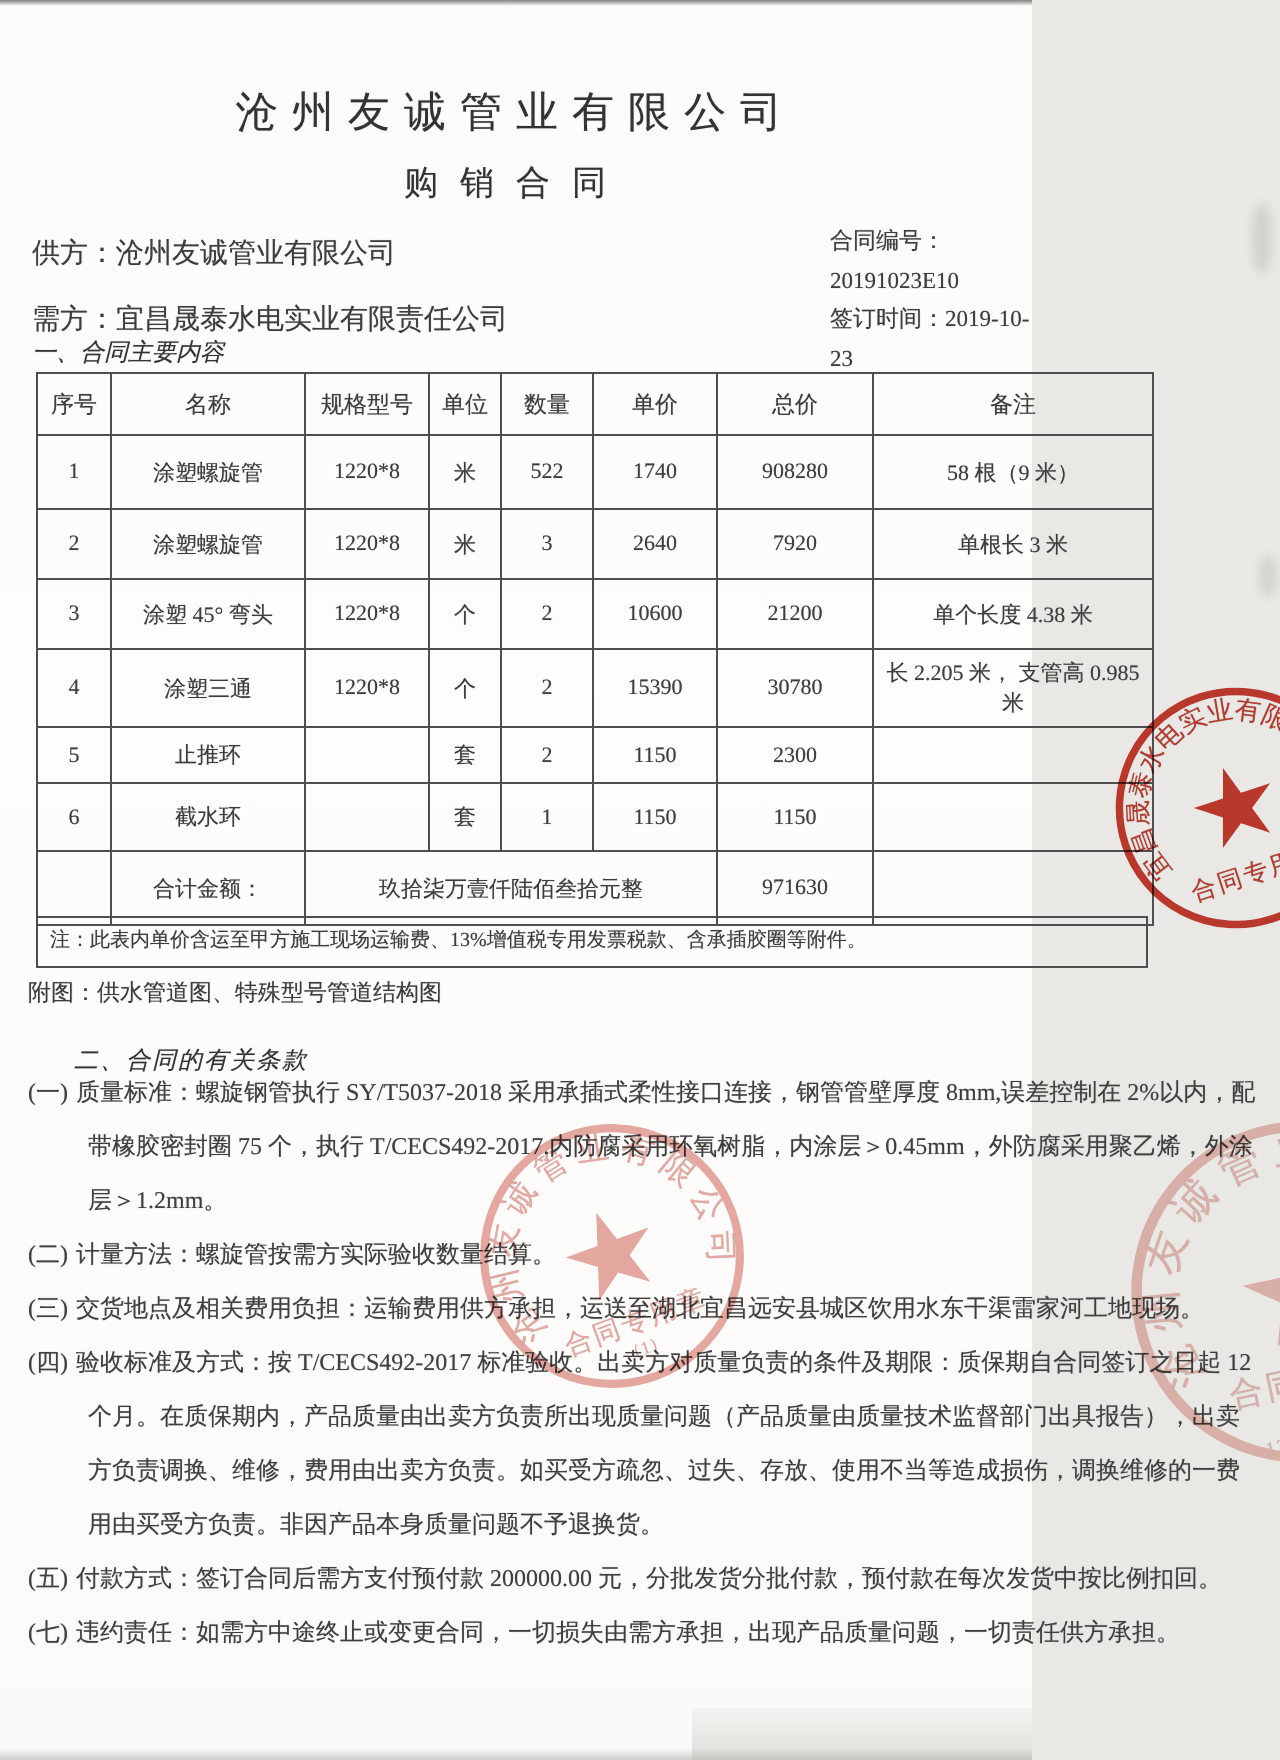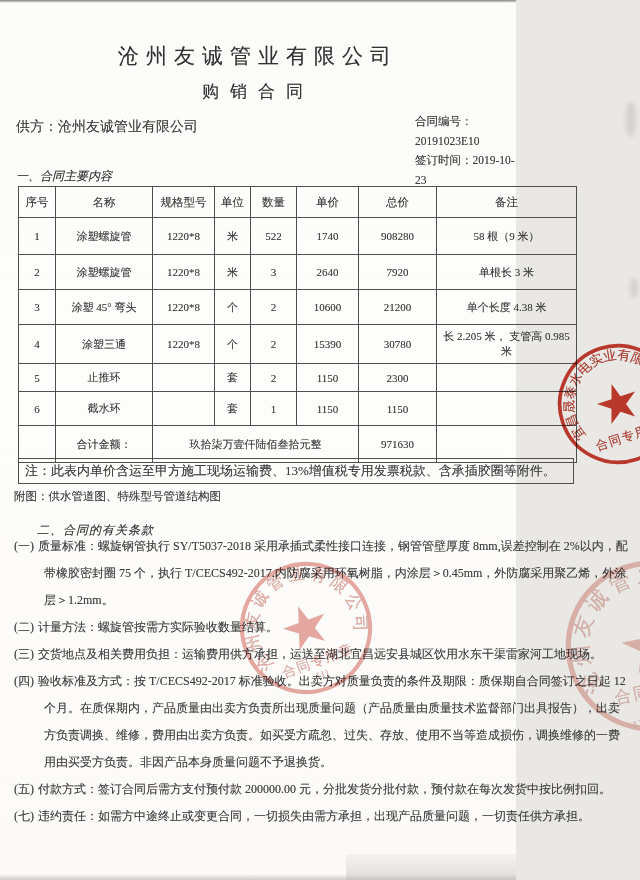--- a/index.html
+++ b/index.html
@@ -43,21 +43,21 @@
   table.items th,table.items td{
     border:1px solid #4f4f4f;text-align:center;vertical-align:middle;
     padding:1px 2px;font-weight:normal;overflow:hidden;
   }
   table.items th{height:28px;font-size:11.5px;}
   tr.r1 td{height:34px;} tr.r2 td{height:32px;} tr.r3 td{height:32px;}
   tr.r4 td{height:36px;} tr.r5 td{height:25px;} tr.r6 td{height:31px;}
   tr.rt td{height:34px;}
   .note-box{
     position:absolute;top:458px;left:18px;width:548px;height:24px;
-    border:1px solid #4f4f4f;font-size:13px;line-height:24px;
+    border:1px solid #4f4f4f;font-size:10px;line-height:24px;
     padding-left:6px;white-space:nowrap;overflow:hidden;
   }
   .attach{top:489px;left:14px;font-size:11.5px;}
 
   .clauses{position:absolute;top:533px;left:14px;width:614px;
     font-size:12px;line-height:27px;color:#3f3f3f;}
   .clause{margin:0;text-indent:-30px;padding-left:30px;}
   .cno{margin-right:4px;}
 
   .stamp{position:absolute;mix-blend-mode:multiply;pointer-events:none;}
@@ -71,20 +71,21 @@
   <div class="scan-top"></div>
   <div class="scan-bottom"></div>
   <div class="scan-corner"></div>
   <div class="smudge" style="left:626px;top:102px;width:10px;height:34px;"></div>
   <div class="smudge" style="left:630px;top:278px;width:8px;height:20px;"></div>
 
   <div class="title">沧州友诚管业有限公司</div>
   <div class="subtitle">购销合同</div>
 
   <div class="line supplier"><span>供方：</span><span>沧州友诚管业有限公司</span></div>
+  <div class="line buyer"><span>需方：</span><span>宜昌晟泰水电实业有限责任公司</span></div>
 
   <div class="rinfo">
     <div><span>合同编号：</span><span>20191023E10</span></div>
     <div><span>签订时间：</span><span>2019-10-23</span></div>
   </div>
 
   <div class="sec-head sec1">一、合同主要内容</div>
 
   <table class="items">
     <colgroup>

